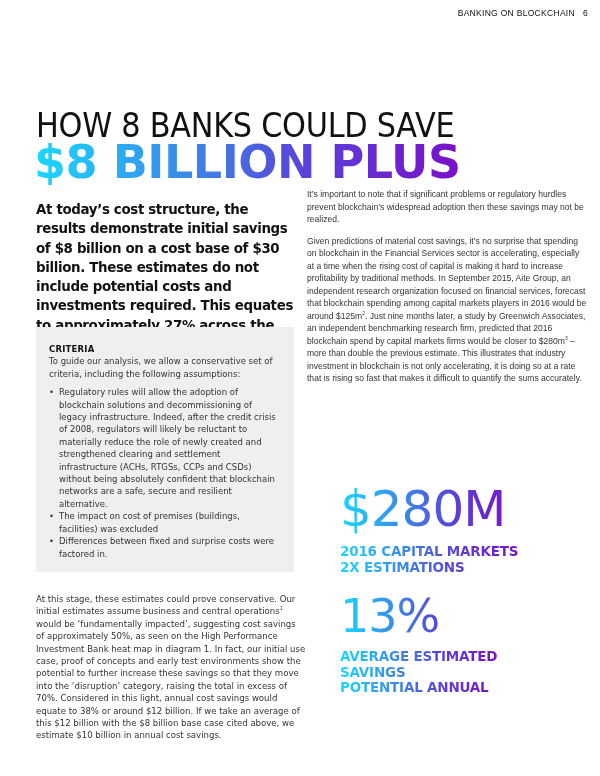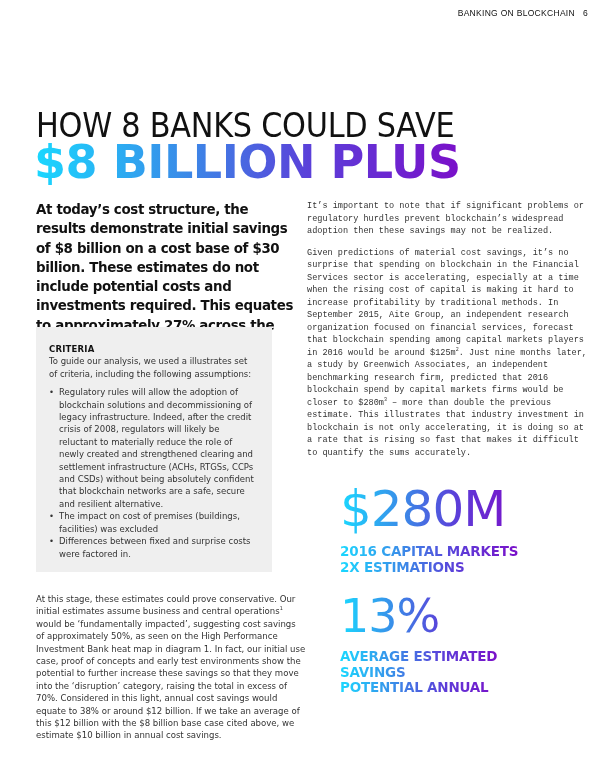--- a/index.html
+++ b/index.html
@@ -27,27 +27,27 @@
       font-size: 47px; font-weight: 900; letter-spacing: -0.5px;
       font-family: "DejaVu Sans", sans-serif; font-weight: bold;
       transform: scaleX(0.98); transform-origin: left; line-height: 1;
     }
     .lead {
       position: absolute; left: 36px; top: 200px; width: 260px;
       font-size: 13.4px; font-weight: bold; line-height: 19.3px; color: #111;
       font-family: "DejaVu Sans", sans-serif; letter-spacing: -0.35px;
     }
     .right-col {
-      position: absolute; left: 307px; top: 200px; width: 280px;
+      position: absolute; left: 307px; top: 188px; width: 280px;
       font-size: 8.55px; line-height: 12.5px; color: #333;
-      font-family: Liberation Mono, monospace;
+      font-family: Liberation Sans, sans-serif;
     }
     .right-col p { margin: 0 0 9px 0; }
     .criteria {
-      position: absolute; left: 36px; top: 327px; width: 236px; height: 245px;
+      position: absolute; left: 36px; top: 327px; width: 258px; height: 245px;
       background: #efefef; box-sizing: border-box; padding: 16px 14px 0 13px;
       font-size: 8.5px; line-height: 12.4px; color: #333;
       font-family: "DejaVu Sans", sans-serif;
     }
     .criteria .h { font-weight: bold; color: #111; font-size: 8.5px; letter-spacing: 0.2px; }
     .criteria ul { margin: 6px 0 0 0; padding: 0; list-style: none; }
     .criteria li { position: relative; padding-left: 10px; }
     .criteria li::before { content: "•"; position: absolute; left: 0; }
     .bottom-left {
       position: absolute; left: 36px; top: 593px; width: 270px;
@@ -76,21 +76,21 @@
 
 <div class="lead">At today’s cost structure, the results demonstrate initial savings of $8 billion on a cost base of $30 billion. These estimates do not include potential costs and investments required. This equates to approximately 27% across the eight banks we surveyed.</div>
 
 <div class="right-col">
   <p>It’s important to note that if significant problems or regulatory hurdles prevent blockchain’s widespread adoption then these savings may not be realized.</p>
   <p><span>Given predictions of material cost savings, it’s no surprise that spending on blockchain in the Financial Services sector is accelerating, especially at a time when the rising cost of capital is making it hard to increase profitability by traditional methods. In September 2015, Aite Group, an independent research organization focused on financial services, forecast that blockchain spending among capital markets players in 2016 would be around $125m</span><sup>2</sup><span>. Just nine months later, a study by Greenwich Associates, an independent benchmarking research firm, predicted that 2016 blockchain spend by capital markets firms would be closer to $280m</span><sup>3</sup><span> – more than double the previous estimate. This illustrates that industry investment in blockchain is not only accelerating, it is doing so at a rate that is rising so fast that makes it difficult to quantify the sums accurately.</span></p>
 </div>
 
 <div class="criteria">
   <div class="h">CRITERIA</div>
-  <div>To guide our analysis, we used a illustrates set of criteria, including the following assumptions:</div>
+  <div>To guide our analysis, we allow a conservative set of criteria, including the following assumptions:</div>
   <ul>
     <li>Regulatory rules will allow the adoption of blockchain solutions and decommissioning of legacy infrastructure. Indeed, after the credit crisis of 2008, regulators will likely be reluctant to materially reduce the role of newly created and strengthened clearing and settlement infrastructure (ACHs, RTGSs, CCPs and CSDs) without being absolutely confident that blockchain networks are a safe, secure and resilient alternative.</li>
     <li>The impact on cost of premises (buildings, facilities) was excluded</li>
     <li>Differences between fixed and surprise costs were factored in.</li>
   </ul>
 </div>
 
 <div class="bottom-left"><span>At this stage, these estimates could prove conservative. Our initial estimates assume business and central operations</span><sup>1</sup><span> would be ‘fundamentally impacted’, suggesting cost savings of approximately 50%, as seen on the High Performance Investment Bank heat map in diagram 1. In fact, our initial use case, proof of concepts and early test environments show the potential to further increase these savings so that they move into the ‘disruption’ category, raising the total in excess of 70%. Considered in this light, annual cost savings would equate to 38% or around $12 billion. If we take an average of this $12 billion with the $8 billion base case cited above, we estimate $10 billion in annual cost savings.</span></div>
 
 <div class="stat stat1">

